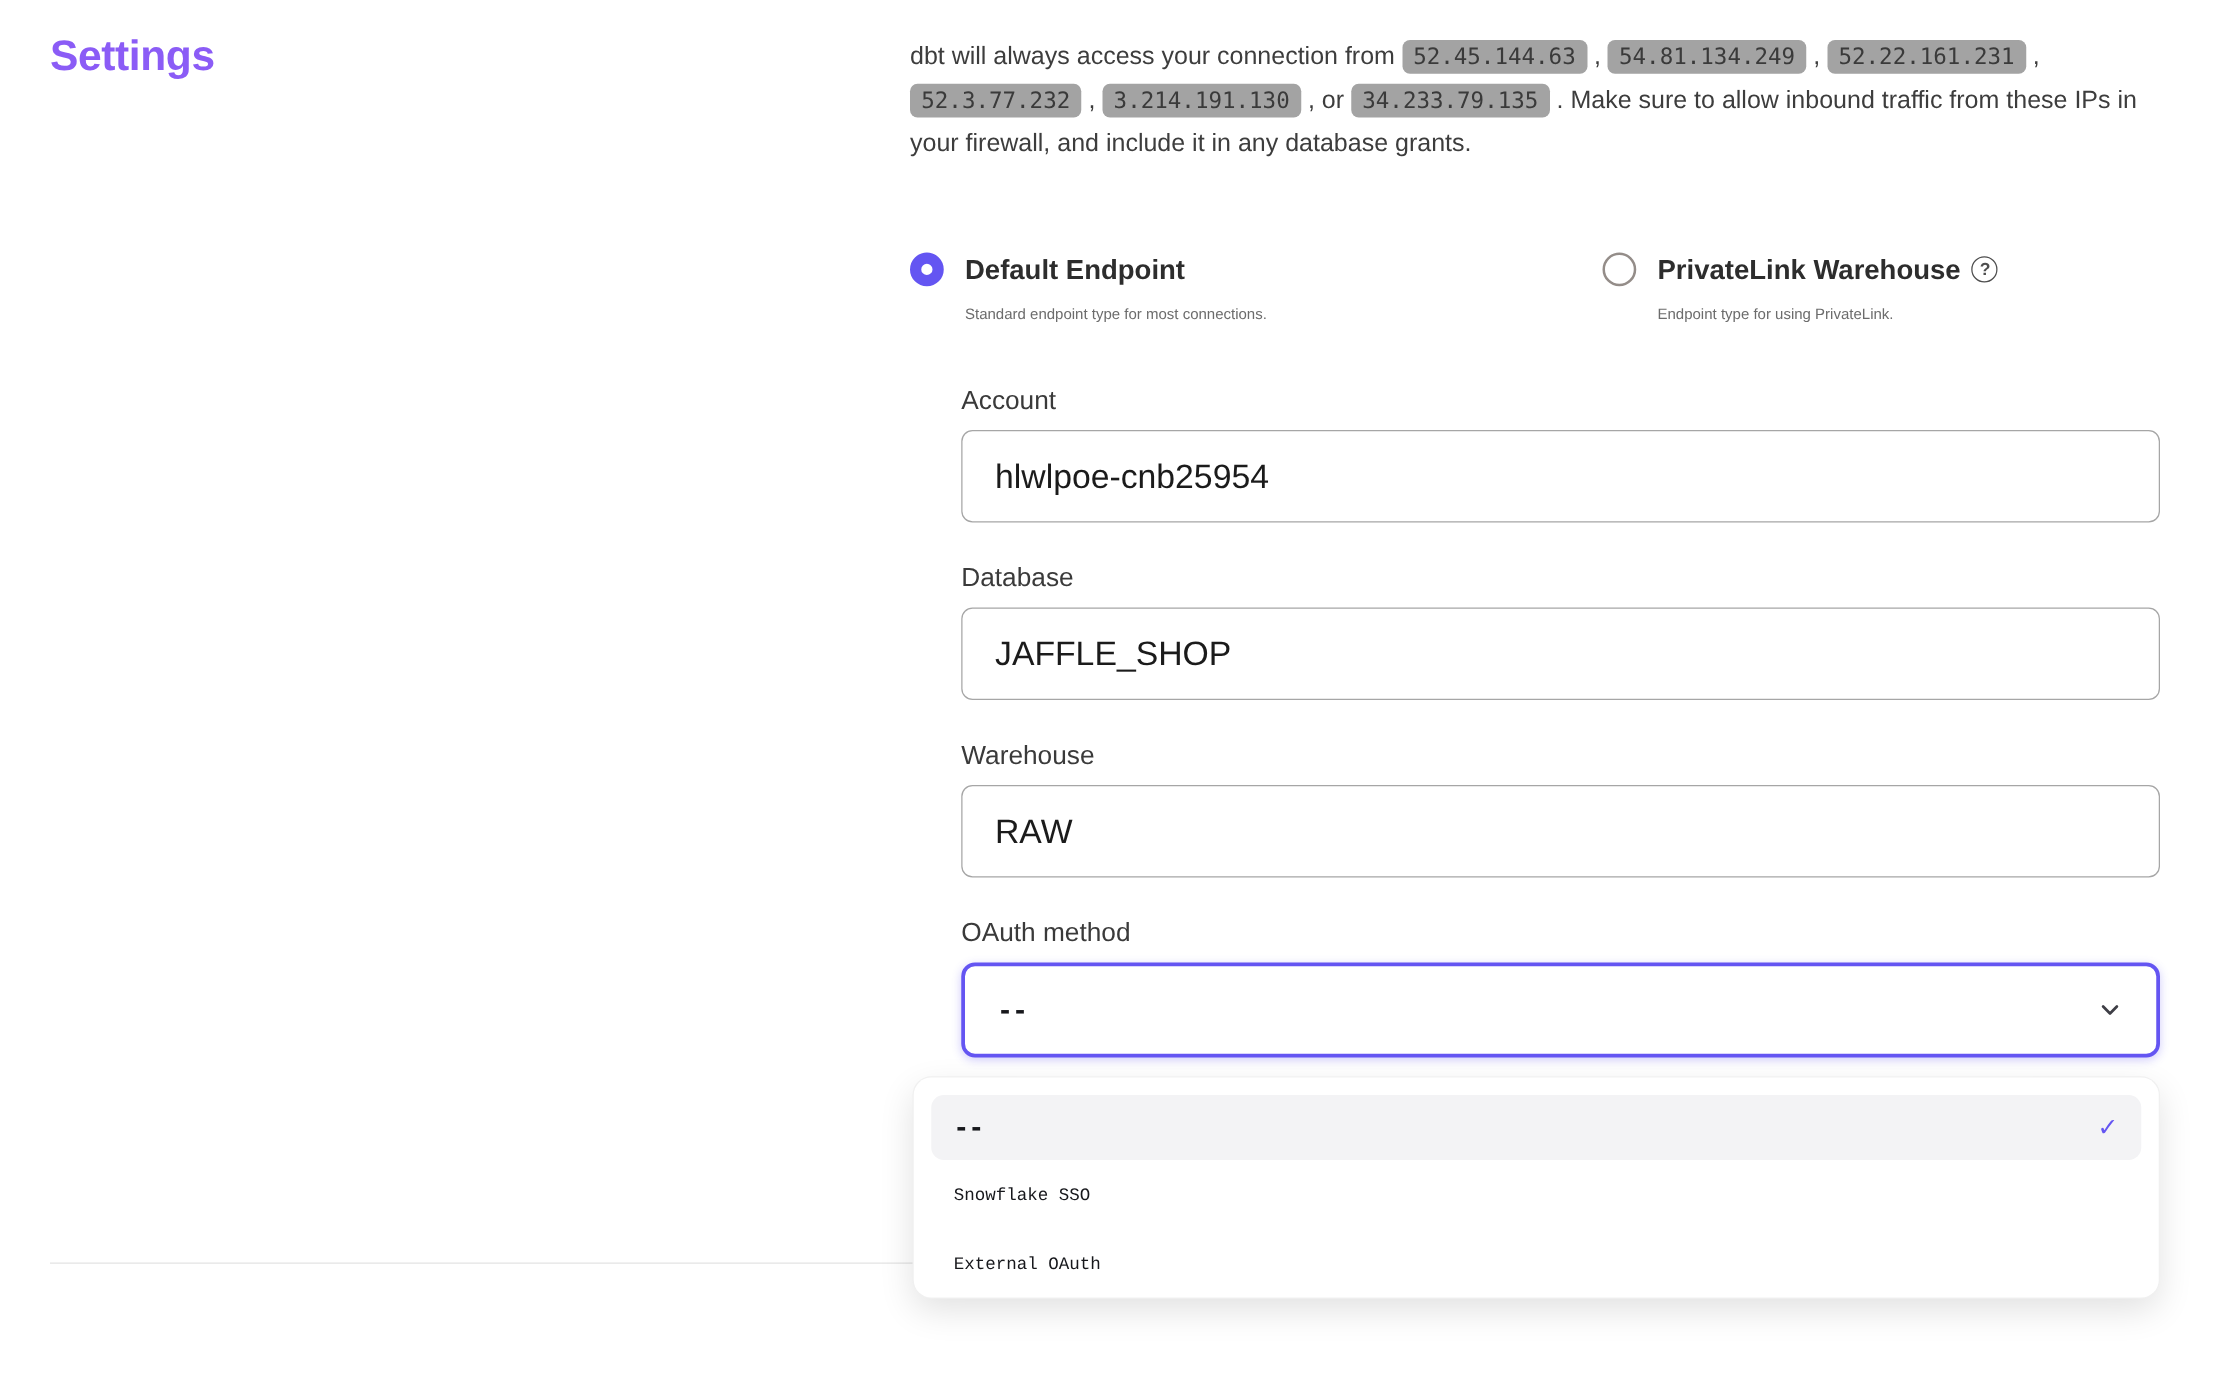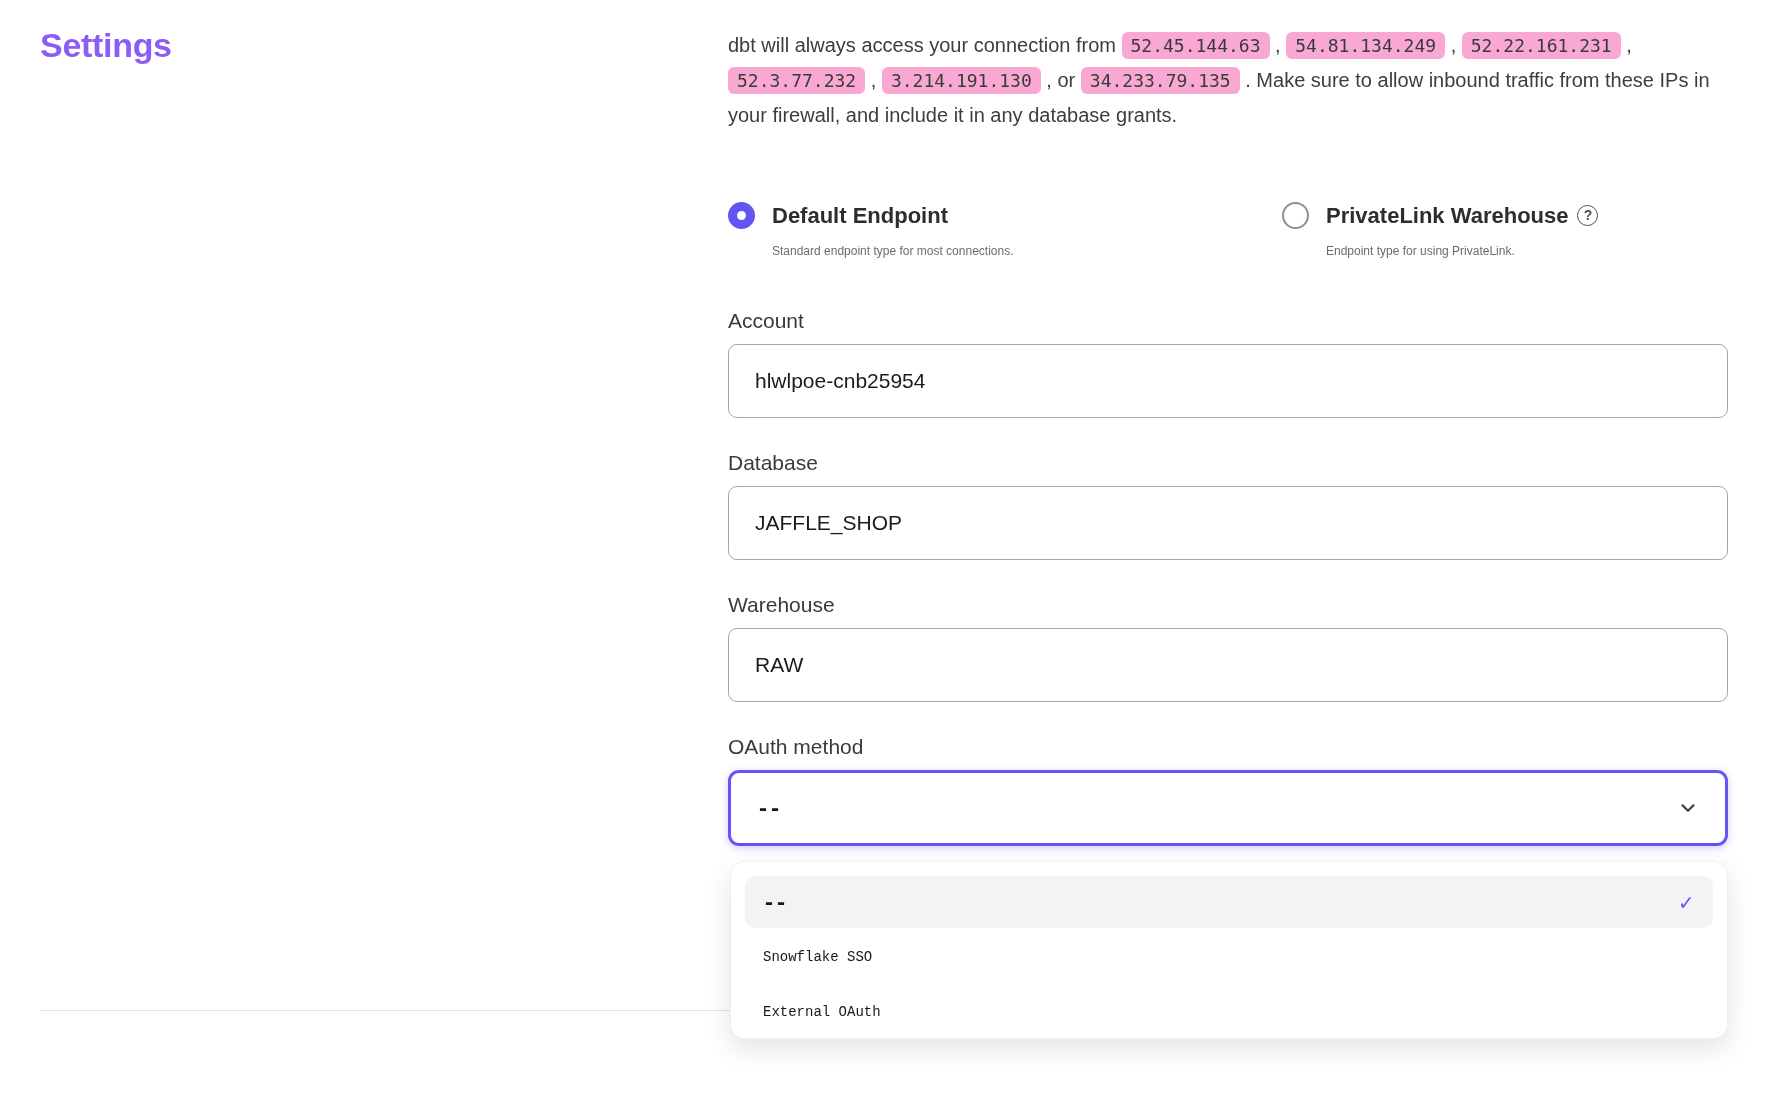--- a/index.html
+++ b/index.html
@@ -18,21 +18,21 @@
   }
   .col{
     position:absolute;left:728px;top:28px;width:1000px;
   }
   
   .intro{
     margin:0;font-size:20px;line-height:35px;color:#3d3d3d;
   }
   .chip{
     font-family:"DejaVu Sans Mono","Liberation Mono",monospace;
-    font-size:18px;background:#f9a8d4;color:#3a3a3a;
+    font-size:18px;background:#a3a3a3;color:#3a3a3a;
     border-radius:6px;padding:3px 9px;white-space:nowrap;
   }
   
   .radio-group{display:flex;margin-top:68px;}
   .opt{display:flex;gap:17px;cursor:pointer;}
   .opt1{width:554px;flex:none;}
   .opt2{flex:1;}
   .radio{width:27px;height:27px;border-radius:50%;box-sizing:border-box;flex:none;margin-top:1px;background:#fff;}
   .radio.on{border:9px solid var(--accent);}
   .radio.off{border:2px solid #948d89;}
@@ -41,27 +41,27 @@
   .opt1 .opt-desc{max-width:350px;}
   .opt2 .opt-desc{max-width:260px;}
   .help-icon{
     display:inline-flex;width:21px;height:21px;box-sizing:border-box;
     border:1.7px solid #4e4e4e;border-radius:50%;
     align-items:center;justify-content:center;
     font-size:14px;font-weight:700;color:#4e4e4e;
     margin-left:9px;vertical-align:3px;cursor:pointer;
   }
   
-  .field{margin-top:32px;}
+  .field{margin-top:32px;margin-left:41px;}
   .field.first{margin-top:42px;}
   .field-label{display:block;font-size:21px;font-weight:500;color:#3a3a3a;line-height:26px;}
   .text-input{
     display:block;box-sizing:border-box;width:100%;height:74px;margin-top:10px;
     border:1.5px solid #a6a6a6;border-radius:9px;background:#fff;
-    font-family:"Liberation Sans",sans-serif;font-size:21px;color:#1b1b1b;
+    font-family:"Liberation Sans",sans-serif;font-size:27px;color:#1b1b1b;
     padding:0 26px;outline:none;
   }
   
   .select{
     box-sizing:border-box;width:100%;height:76px;margin-top:10px;
     border:3px solid var(--accent);border-radius:11px;background:#fff;
     display:flex;align-items:center;justify-content:space-between;
     padding:0 26px;cursor:pointer;
     box-shadow:0 2px 8px rgba(100,85,242,0.30);
   }

